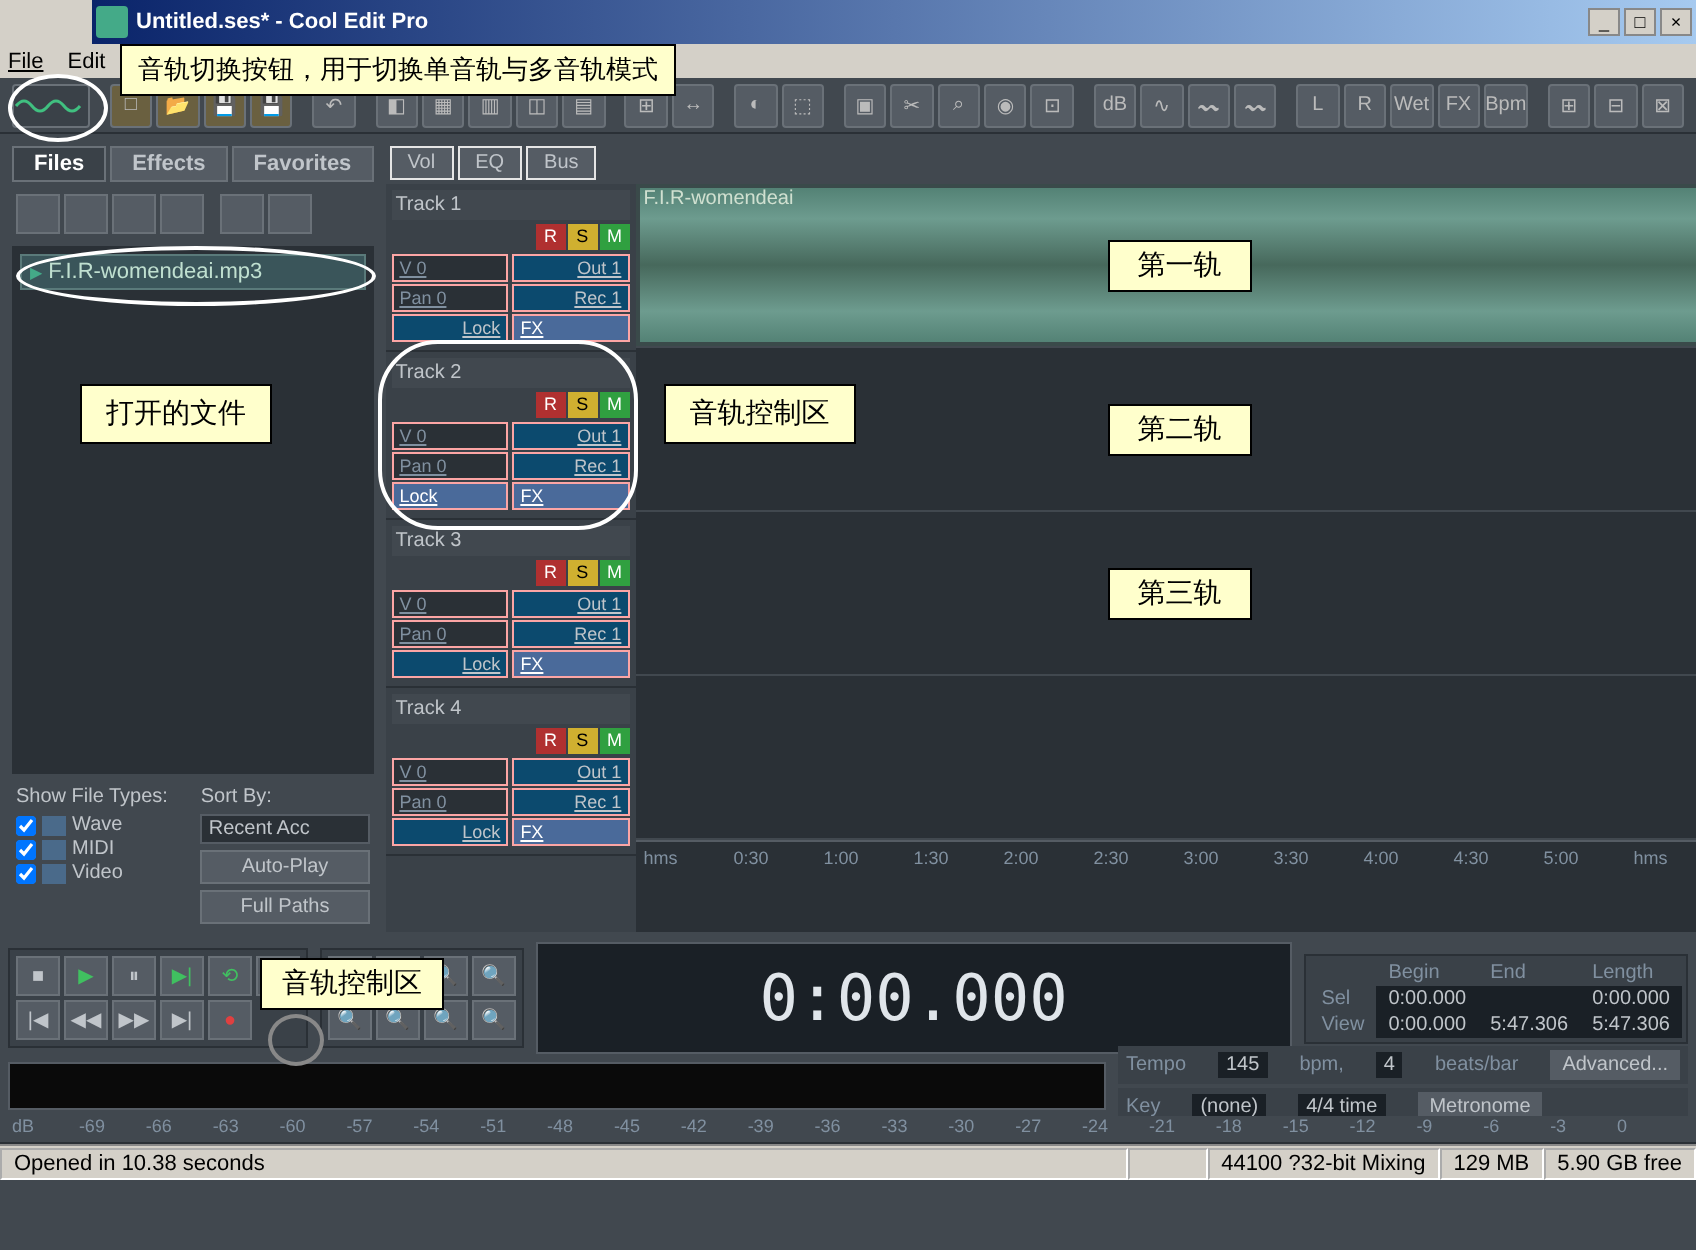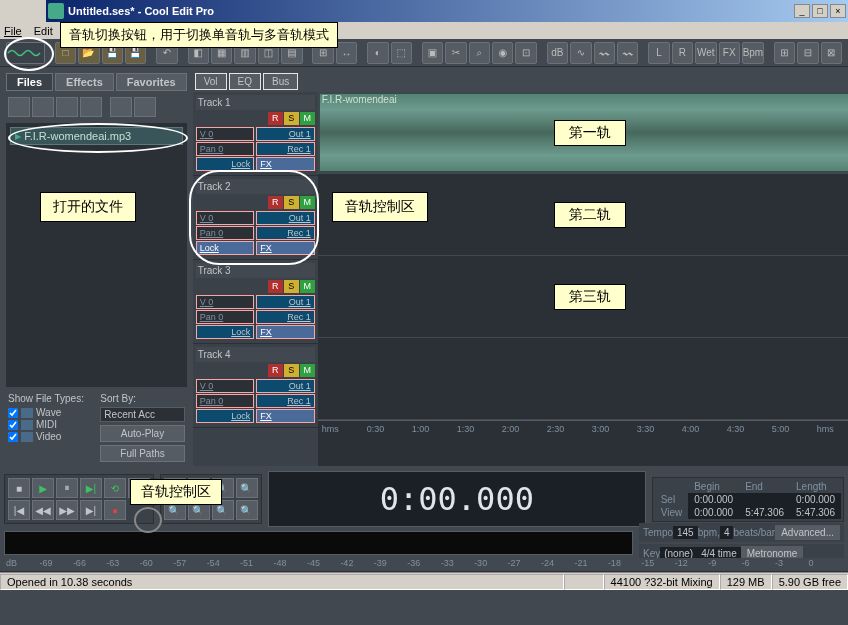--- a/index.html
+++ b/index.html
@@ -87,21 +87,21 @@
 .trans-btn.play { color: #40c060; }
 .zoom-grp { background: #3a4148; padding: 3px; display: grid; grid-template-columns: repeat(4, 22px); gap: 2px; border: 1px solid #2a3036; }
 .time-display { flex: 1; background: #1a2026; color: #e0e5ea; font-size: 32px; font-family: monospace; text-align: center; padding: 8px; border: 1px solid #555c64; }
 .sel-box { background: #3a4148; border: 1px solid #2a3036; padding: 2px; font-size: 10px; color: #8090a0; }
 .sel-box table { border-collapse: collapse; }
 .sel-box td { padding: 1px 6px; font-size: 10px; }
 .sel-box .val { background: #1a2026; color: #c0c5ca; padding: 1px 6px; min-width: 50px; text-align: right; }
 
 .level-row { height: 30px; display: flex; gap: 6px; padding: 0 4px; align-items: center; }
 .level-meter { flex: 1; background: #0a0a0a; height: 24px; border: 1px solid #555c64; }
-.tempo-box { background: #3a4148; padding: 2px 4px; font-size: 10px; color: #8090a0; display: flex; align-items: center; gap: 0; }
+.tempo-box { background: #3a4148; padding: 2px 4px; font-size: 10px; color: #8090a0; display: flex; align-items: center; gap: 16px; }
 .tempo-box .val { background: #1a2026; color: #c0c5ca; padding: 1px 4px; }
 .tempo-box .btn { background: #555c64; padding: 2px 6px; cursor: pointer; color: #c0c5ca; }
 
 .db-ruler { height: 14px; background: #41484f; color: #8090a0; font-size: 9px; display: flex; padding: 0 6px; border-bottom: 1px solid #2a3036; }
 .db-ruler span { flex: 1; }
 
 .statusbar { height: 18px; background: #d4d0c8; display: flex; align-items: center; font-size: 11px; border-top: 1px solid #888; }
 .status-cell { border: 1px inset #fff; padding: 1px 6px; height: 16px; }
 .status-cell.grow { flex: 1; }
 

